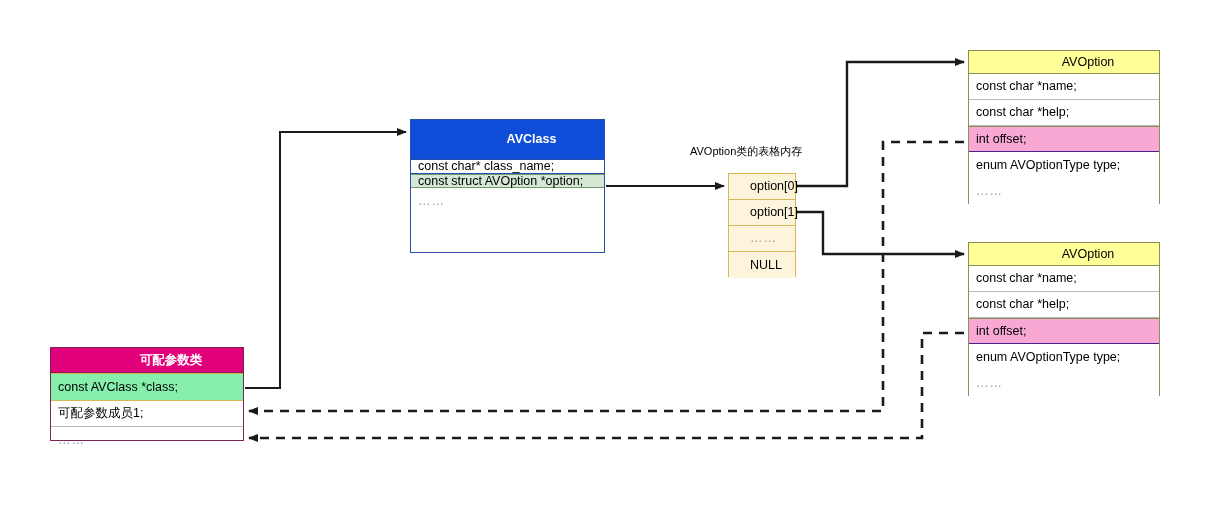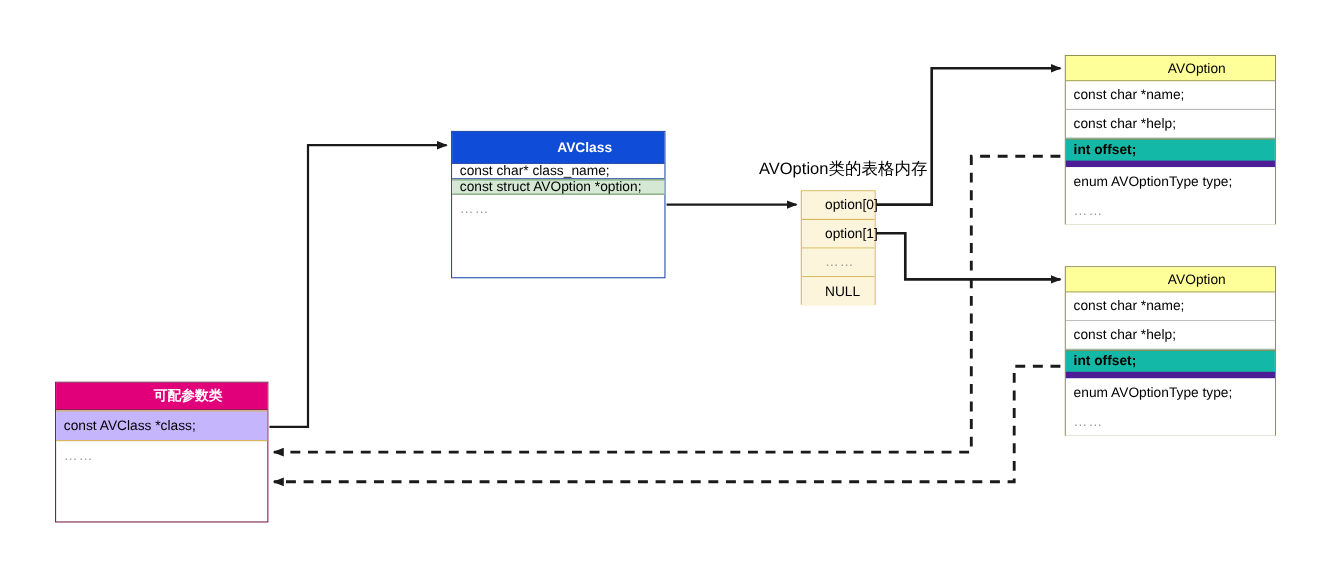--- a/index.html
+++ b/index.html
@@ -55,21 +55,21 @@
 
   
   #avclass {
     left: 410px;
     top: 119px;
     width: 195px;
     height: 134px;
     border: 1px solid #2a4faa;
   }
   #avclass .hdr {
-    height: 29px;
+    height: 40px;
     background: #0f4cd8;
     color: #ffffff;
     border-bottom: 1px solid #2a4faa;
     text-align: center;
   }
   #avclass .row { height: 14px; border-bottom: 1px solid #2a4faa; }
   #avclass .row.green { background: #d5e8d4; border-color: #6f9c6a; border-top: 1px solid #6f9c6a;}
   #avclass .row.last { border-bottom: none; height: 27px;}
   #avclass .row.dots { border-bottom: none; height: 26px; }
 
@@ -102,59 +102,58 @@
     color: #000000;
     font-weight: normal;
     border-bottom: 1px solid #8f8f52;
   }
   .avoption .row {
     height: 26px;
     border-bottom: 1px solid #b8b8b8;
     background: #ffffff;
   }
   .avoption .row.green {
-    background: #14b8a6;
+    background: #f9a8d4;
     border-top: 1px solid #8f8f52;
-    border-bottom: 6px solid #4c1d95;
-    font-weight: bold;
+    border-bottom: 1px solid #4c1d95;
   }
   .avoption .row.tall { height: 27px; border-bottom: none; }
   .avoption .row.dots { height: 25px; border-bottom: none; }
   #avoption1 { left: 968px; top: 50px; height: 154px; }
   #avoption2 { left: 968px; top: 242px; height: 154px; }
 
   
   #confclass {
     left: 50px;
     top: 347px;
     width: 194px;
-    height: 128px;
+    height: 94px;
     border: 1px solid #7a2352;
   }
   #confclass .hdr {
     height: 25px;
     background: #e2007a;
     color: #ffffff;
     border-bottom: 1px solid #7a2352;
   }
   #confclass .row { height: 26px; border-bottom: 1px solid #b8b8b8; }
   #confclass .row.cream {
-    background: #c4b5fd;
+    background: #86efac;
     border-top: 1px solid #d6b656;
     border-bottom: 1px solid #d6b656;
     height: 28px;
   }
   #confclass .row.dots { border-bottom: none; height: 26px; }
 
   
   #memlabel {
     position: absolute;
     left: 690px;
     top: 144px;
-    font-size: 15px;
+    font-size: 11px;
     color: #000000;
     white-space: nowrap;
   }
 
   
   #watermark {
     position: absolute;
     right: 12px;
     bottom: 6px;
     font-size: 19px;
@@ -221,17 +220,18 @@
     <div class="row">const char *name;</div>
     <div class="row">const char *help;</div>
     <div class="row green">int offset;</div>
     <div class="row tall">enum AVOptionType type;</div>
     <div class="row dots">……</div>
   </div>
 
   <div class="uml" id="confclass">
     <div class="hdr">可配参数类</div>
     <div class="row cream">const AVClass *class;</div>
+    <div class="row">可配参数成员1;</div>
     <div class="row dots">……</div>
   </div>
 
 
 </div>
 
 </body></html>

